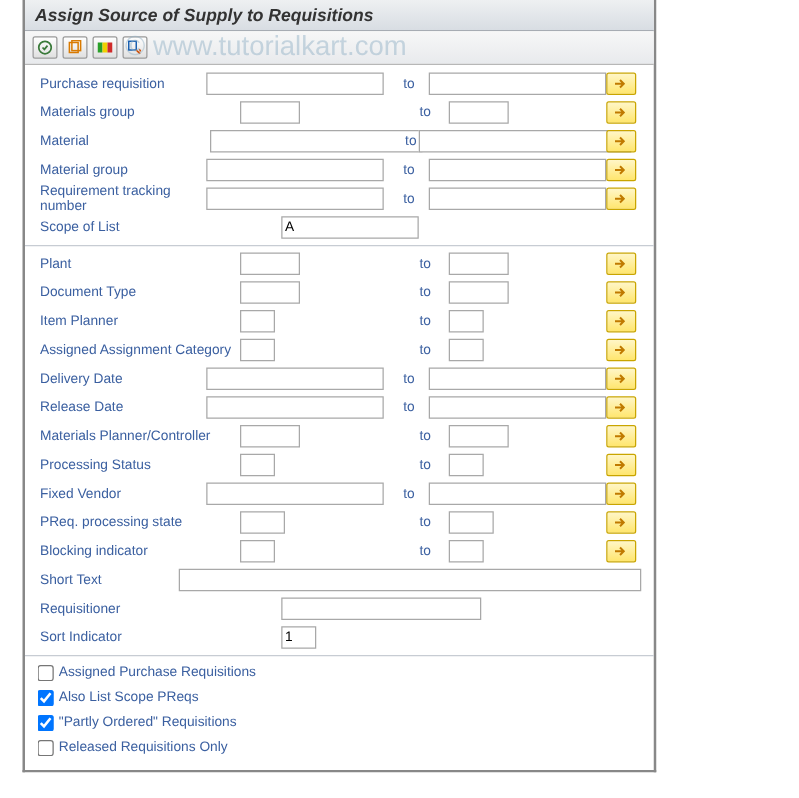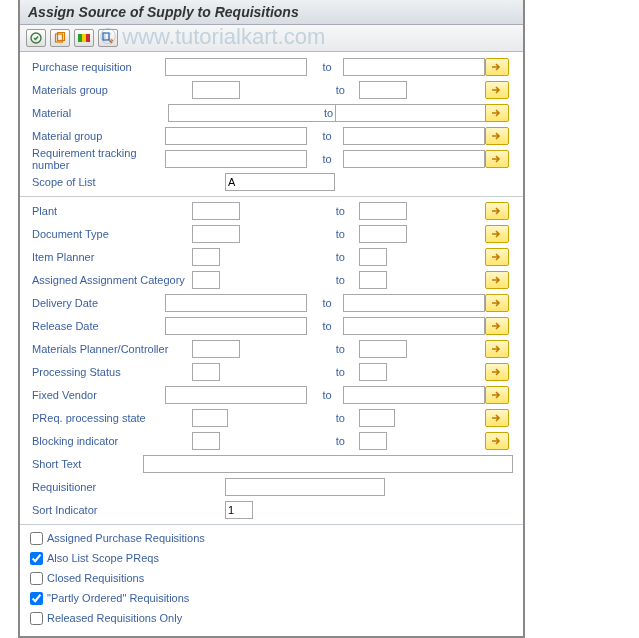--- a/index.html
+++ b/index.html
@@ -391,24 +391,20 @@
 
     <div class="chk-row">
       <input type="checkbox" style="">
       <span>Assigned Purchase Requisitions</span>
     </div>
     <div class="chk-row">
       <input type="checkbox" checked="" style="">
       <span>Also List Scope PReqs</span>
     </div>
     <div class="chk-row">
-      <input type="checkbox" style="">
-      <span>Closed Requisitions</span>
-    </div>
-    <div class="chk-row">
       <input type="checkbox" checked="" style="">
       <span>"Partly Ordered" Requisitions</span>
     </div>
     <div class="chk-row">
       <input type="checkbox" style="">
       <span>Released Requisitions Only</span>
     </div>
 
   </div>
 </div>

